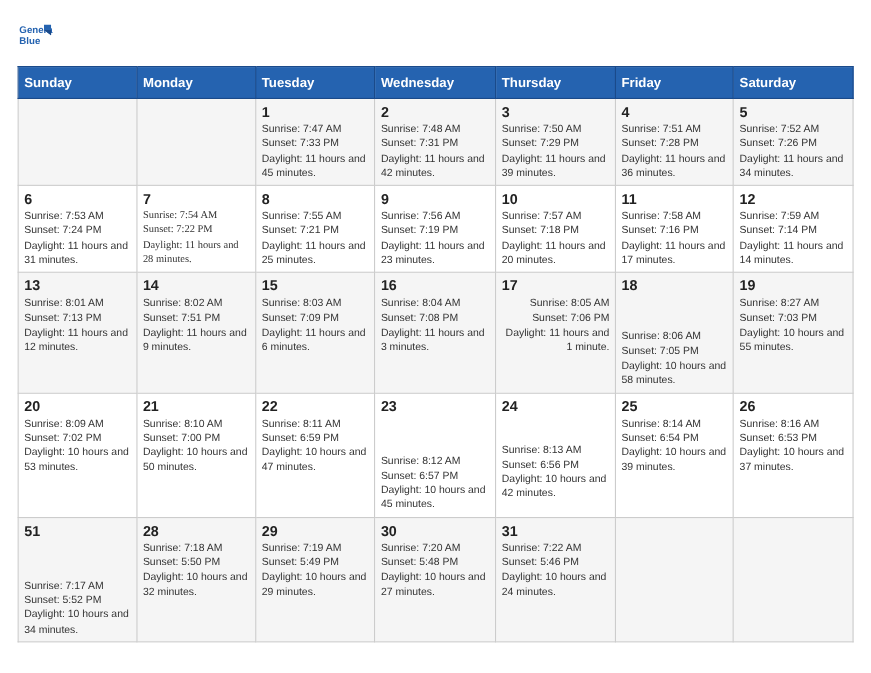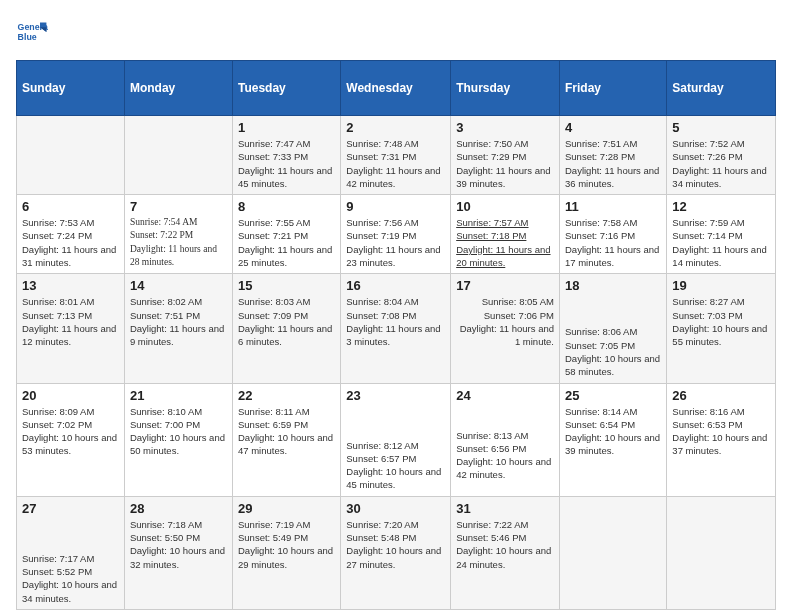--- a/index.html
+++ b/index.html
@@ -39,21 +39,21 @@
     }
     table {
       width: 100%;
       border-collapse: collapse;
       font-size: 10px;
     }
     thead tr th {
       background-color: #2563b0;
       color: #fff;
       text-align: left;
-      padding: 20px 5px;
+      padding: 7px 5px;
       font-size: 12px;
       font-weight: bold;
       border: 1px solid #1a4a8a;
     }
     tbody tr td {
       border: 1px solid #ccc;
       vertical-align: top;
       padding: 4px 5px;
       min-height: 80px;
       width: 113px;
@@ -167,21 +167,21 @@
 Daylight: 11 hours and 25 minutes.</div>
         </td>
         <td>
           <span class="day-number">9</span>
           <div class="day-detail" style="white-space: pre-line;">Sunrise: 7:56 AM
 Sunset: 7:19 PM
 Daylight: 11 hours and 23 minutes.</div>
         </td>
         <td>
           <span class="day-number">10</span>
-          <div class="day-detail" style="white-space: pre-line; text-decoration: underline;">Sunrise: 7:57 AM
+          <div class="day-detail" style="white-space: pre-line;">Sunrise: 7:57 AM
 Sunset: 7:18 PM
 Daylight: 11 hours and 20 minutes.</div>
         </td>
         <td>
           <span class="day-number">11</span>
           <div class="day-detail" style="white-space: pre-line;">Sunrise: 7:58 AM
 Sunset: 7:16 PM
 Daylight: 11 hours and 17 minutes.</div>
         </td>
         <td>
@@ -274,21 +274,21 @@
         </td>
         <td>
           <span class="day-number">26</span>
           <div class="day-detail" style="white-space: pre-line;">Sunrise: 8:16 AM
 Sunset: 6:53 PM
 Daylight: 10 hours and 37 minutes.</div>
         </td>
       </tr>
       <tr>
         <td>
-          <span class="day-number">27</span>
+          <span class="day-number">51</span>
           <div class="day-detail" style="white-space: pre-line; margin-top: 36px;">Sunrise: 7:17 AM
 Sunset: 5:52 PM
 Daylight: 10 hours and 34 minutes.</div>
         </td>
         <td>
           <span class="day-number">28</span>
           <div class="day-detail" style="white-space: pre-line;">Sunrise: 7:18 AM
 Sunset: 5:50 PM
 Daylight: 10 hours and 32 minutes.</div>
         </td>

